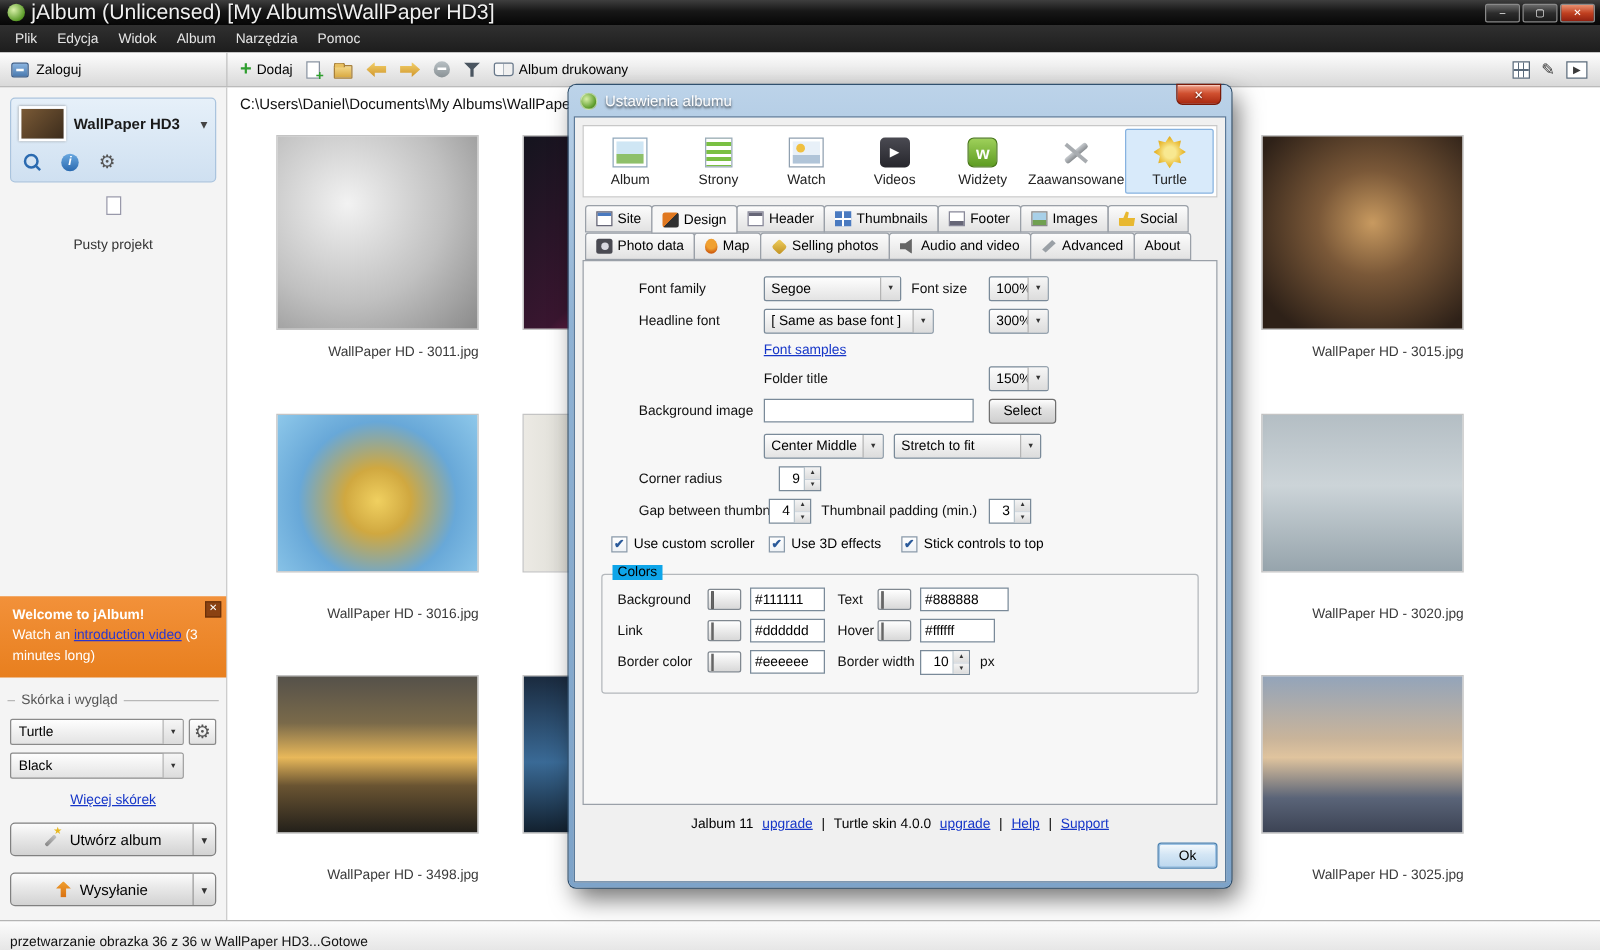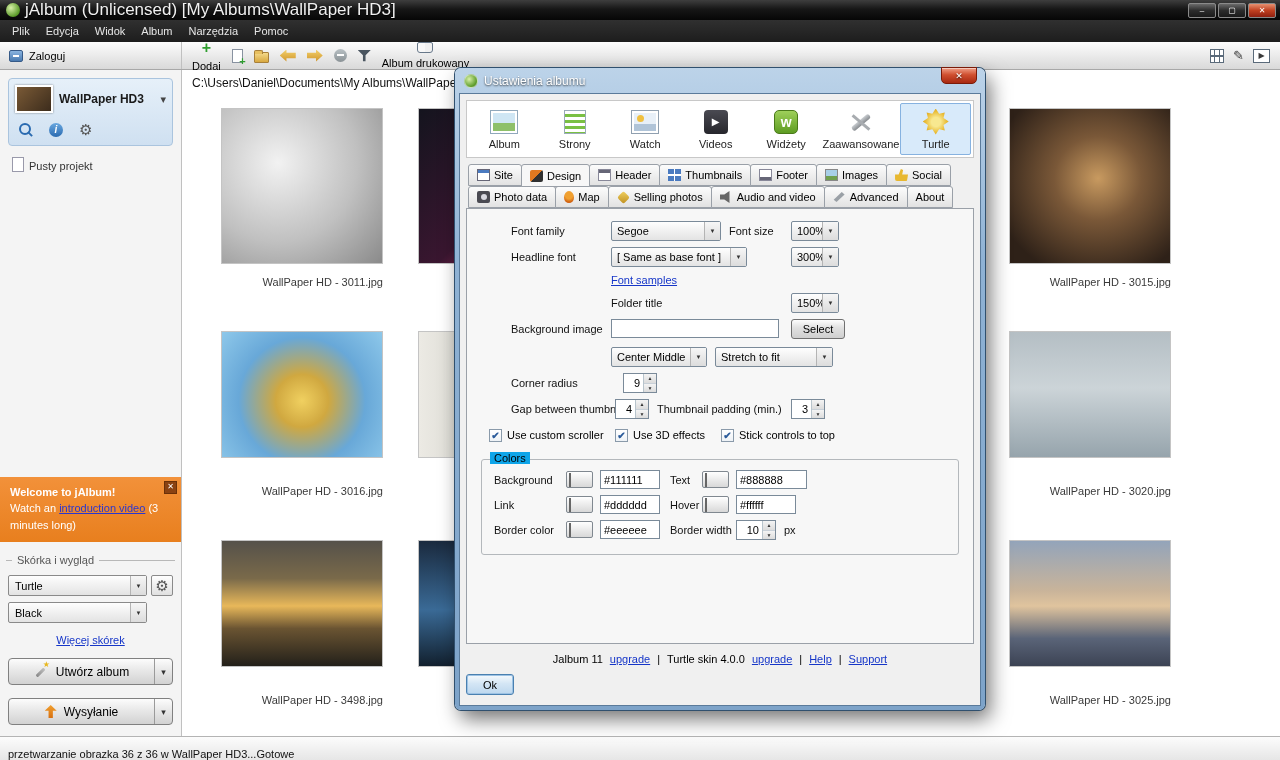--- a/index.html
+++ b/index.html
@@ -19,21 +19,21 @@
   
   .menubar { height:22px; background:linear-gradient(180deg,#303030,#1d1d1d); display:flex; align-items:center; padding:0 4px; }
   .menu-item { color:#e6e6e6; padding:3px 8px; border-radius:2px; }
 
   
   .toolbar { height:28px; background:linear-gradient(180deg,#fdfdfd,#e9e9e9 55%,#d9d9d9); border-bottom:1px solid #a8a8a8; display:flex; align-items:stretch; }
   .tb-left { width:182px; display:flex; align-items:center; gap:6px; padding:0 9px; border-right:1px solid #c0c0c0; }
   .login-icon { width:14px; height:12px; background:linear-gradient(180deg,#8ab4e0,#4a7ab0); border:1px solid #365a88; border-radius:2px; position:relative; }
   .login-icon::after { content:""; position:absolute; left:3px; top:4px; width:6px; height:2px; background:#fff; }
   .tb-main { display:flex; align-items:center; gap:11px; padding:0 10px; flex:1; }
-  .tb-btn { display:flex; align-items:center; gap:4px;flex-direction:column; }
+  .tb-btn { display:flex; align-items:center; gap:4px; }
   .gi-plus::before { content:"+"; color:#2f9e2f; font-weight:bold; font-size:16px; line-height:1; }
   .page-icon { width:11px; height:14px; background:#fff; border:1px solid #8892a0; position:relative; }
   .page-plus::after { content:"+"; position:absolute; right:-4px; bottom:-5px; color:#2f9e2f; font-weight:bold; font-size:11px; }
   .folder-icon { width:15px; height:11px; background:linear-gradient(180deg,#f4d98a,#d8a840); border:1px solid #a8803a; border-radius:1px; position:relative; margin-top:3px; }
   .folder-icon::before { content:""; position:absolute; top:-3px; left:-1px; width:7px; height:3px; background:#e8c060; border:1px solid #a8803a; border-bottom:none; border-radius:2px 2px 0 0; }
   .arrow-left  { width:16px; height:12px; background:linear-gradient(180deg,#f2cf6a,#cf9428); clip-path:polygon(0 50%,42% 0,42% 28%,100% 28%,100% 72%,42% 72%,42% 100%); }
   .arrow-right { width:16px; height:12px; background:linear-gradient(180deg,#f2cf6a,#cf9428); clip-path:polygon(100% 50%,58% 0,58% 28%,0 28%,0 72%,58% 72%,58% 100%); }
   .remove-icon { width:13px; height:13px; border-radius:50%; background:linear-gradient(180deg,#b8c0c4,#8a9296); position:relative; }
   .remove-icon::before { content:""; position:absolute; left:3px; top:5px; width:7px; height:2px; background:#fff; }
   .funnel-icon { width:13px; height:13px; background:#4a5560; clip-path:polygon(0 8%,100% 8%,60% 48%,60% 95%,40% 95%,40% 48%); }
@@ -56,21 +56,21 @@
   .ap-thumb { width:38px; height:28px; border:2px solid #fff; box-shadow:0 0 2px rgba(0,0,0,.45); background:linear-gradient(135deg,#7a5a36,#3c2c1c); flex:none; }
   .ap-name { font-weight:bold; font-size:12px; color:#1a1a1a; flex:1; }
   .g-chev::before { content:"▾"; color:#444; }
   .ap-row2 { display:flex; align-items:center; gap:16px; margin:9px 4px 2px; }
   .search-icon { width:14px; height:14px; position:relative; }
   .search-icon::before { content:""; position:absolute; width:8px; height:8px; border:2px solid #2a6ab0; border-radius:50%; left:0; top:0; }
   .search-icon::after { content:""; position:absolute; width:6px; height:2px; background:#2a6ab0; transform:rotate(45deg); right:0; bottom:2px; }
   .info-icon { width:14px; height:14px; border-radius:50%; background:linear-gradient(180deg,#6aa8e0,#2a6ab0); color:#fff; font-size:10px; font-weight:bold; font-style:italic; display:flex; align-items:center; justify-content:center; }
   .info-icon::before { content:"i"; }
   .gear-glyph::before { content:"⚙"; font-size:15px; color:#555; line-height:1; }
-  .empty-proj { display:flex; align-items:flex-end; gap:5px; margin:9px 12px; color:#333; }
+  .empty-proj { display:flex; align-items:center; gap:18px; margin:9px 12px; color:#333;flex-direction:column; }
   .ep-icon { width:12px; height:15px; background:#fff; border:1px solid #99a; }
   .spacer { flex:1; }
 
   .welcome { background:linear-gradient(180deg,#f2913a,#e87f1e); color:#fff; padding:7px 10px 9px; position:relative; line-height:1.5; }
   .welcome b { display:block; }
   .welcome-close { position:absolute; top:4px; right:4px; width:13px; height:13px; background:#8a4212; color:#fff; display:flex; align-items:center; justify-content:center; font-size:8px; border:1px solid #6a3008; }
   .welcome-close::before { content:"✕"; }
   .welcome-link { color:#2a36d0; text-decoration:underline; }
 
   .skin-head { display:flex; align-items:center; color:#555; margin:12px 6px 6px; gap:5px; white-space:nowrap; }
@@ -173,21 +173,21 @@
   .cbx { position:absolute; display:flex; align-items:center; gap:5px; height:20px; white-space:nowrap; }
   .cb-box { width:13px; height:13px; border:1px solid #8a9aaa; background:linear-gradient(180deg,#fff,#eef2f6); display:flex; align-items:center; justify-content:center; color:#2a5a9a; font-size:10px; font-weight:bold; flex:none; }
   .cb-box.checked::before { content:"✔"; }
   .grp { position:absolute; left:14px; right:14px; top:250px; height:96px; border:1px solid #b4b8bc; border-radius:3px; }
   .grp-legend { position:absolute; top:-8px; left:8px; background:#0ea5e9; padding:0 4px; }
   .swatch { position:absolute; width:27px; height:17px; border:1px solid #808890; border-radius:2px; background:linear-gradient(180deg,#fff,#d8d8d8); padding:2px; }
   .swatch-inner { width:100%; height:100%; border:1px solid #666; }
   .flink { position:absolute; color:#1636c8; text-decoration:underline; line-height:16px; }
 
   .dlg-footer { display:flex; justify-content:center; align-items:center; gap:7px; margin-top:9px; }
-  .ok-row { display:flex; justify-content:flex-start; margin:9px 0 4px; }
+  .ok-row { display:flex; justify-content:flex-end; margin:9px 0 4px; }
   .ok-btn { width:48px; height:21px; background:linear-gradient(180deg,#f6fafd,#d4e6f5 45%,#bcd7ee); border:1px solid #4a80b0; border-radius:3px; display:flex; align-items:center; justify-content:center; box-shadow:inset 0 0 0 1px #9cc2e4; }
 </style>
 </head>
 <body>
 
 <div class="titlebar">
   <span class="app-icon"></span>
   <span class="title-text">jAlbum (Unlicensed) [My Albums\WallPaper HD3]</span>
   <span class="win-btns">
     <span class="win-btn g-min"></span>

